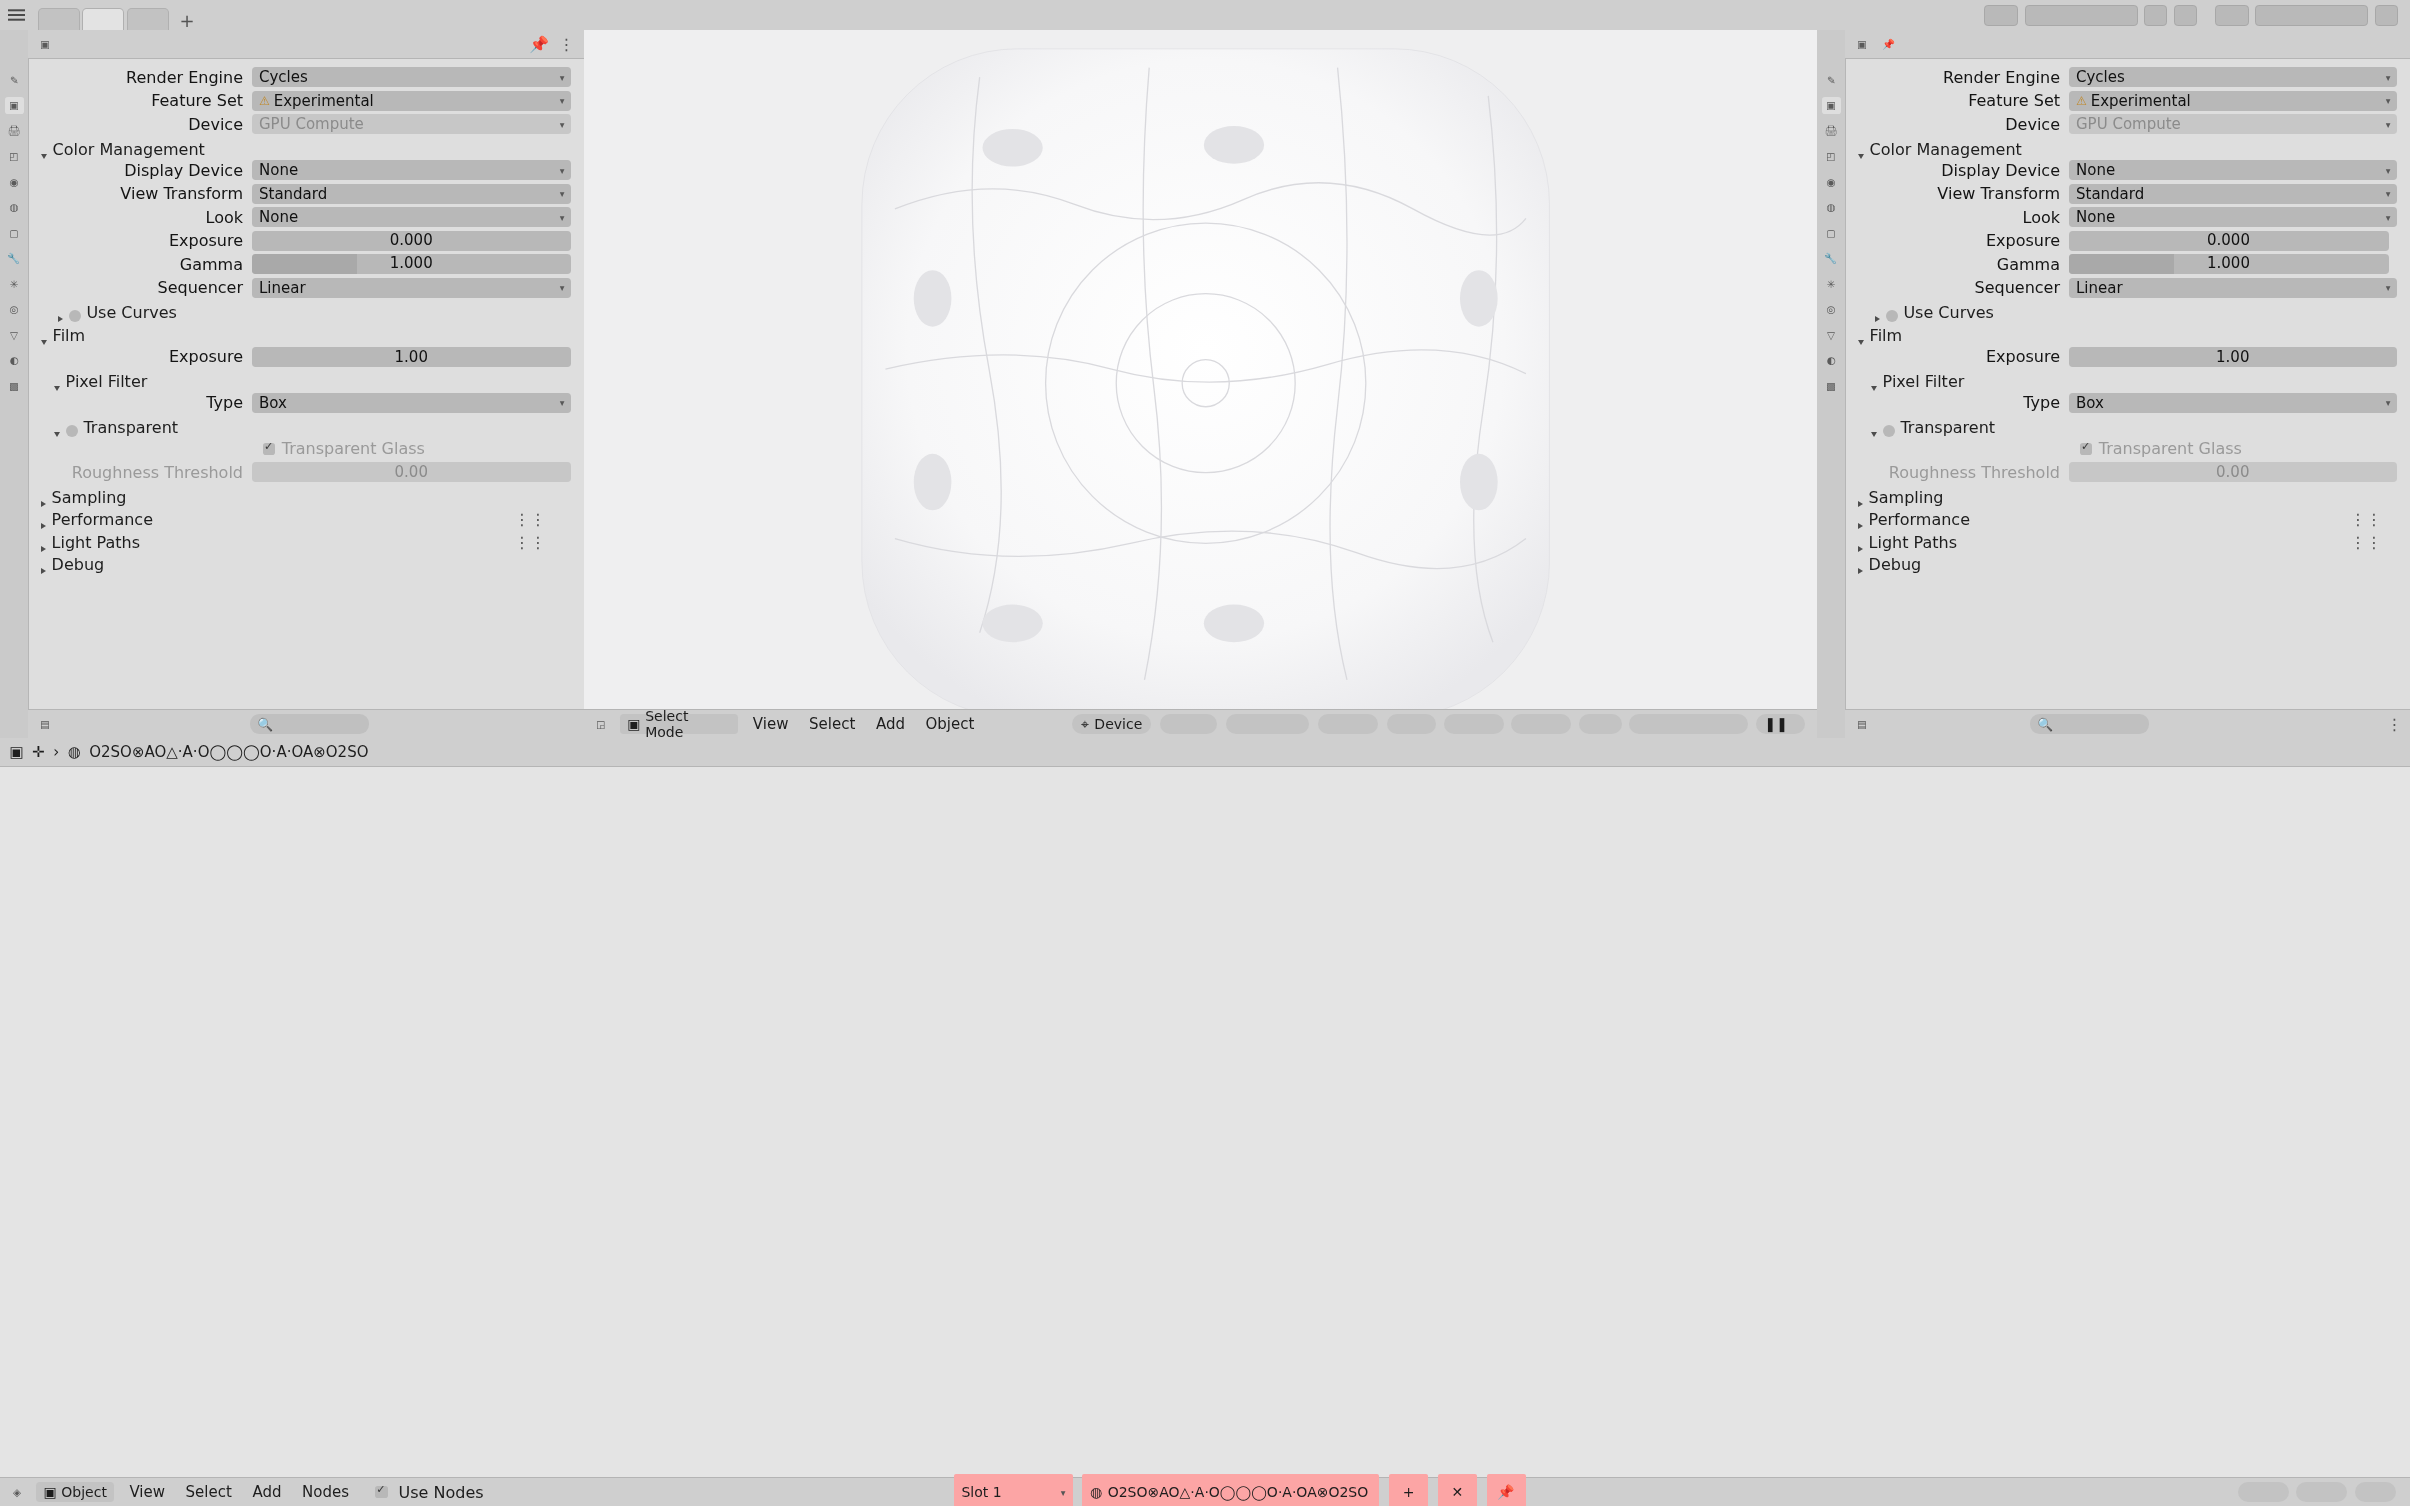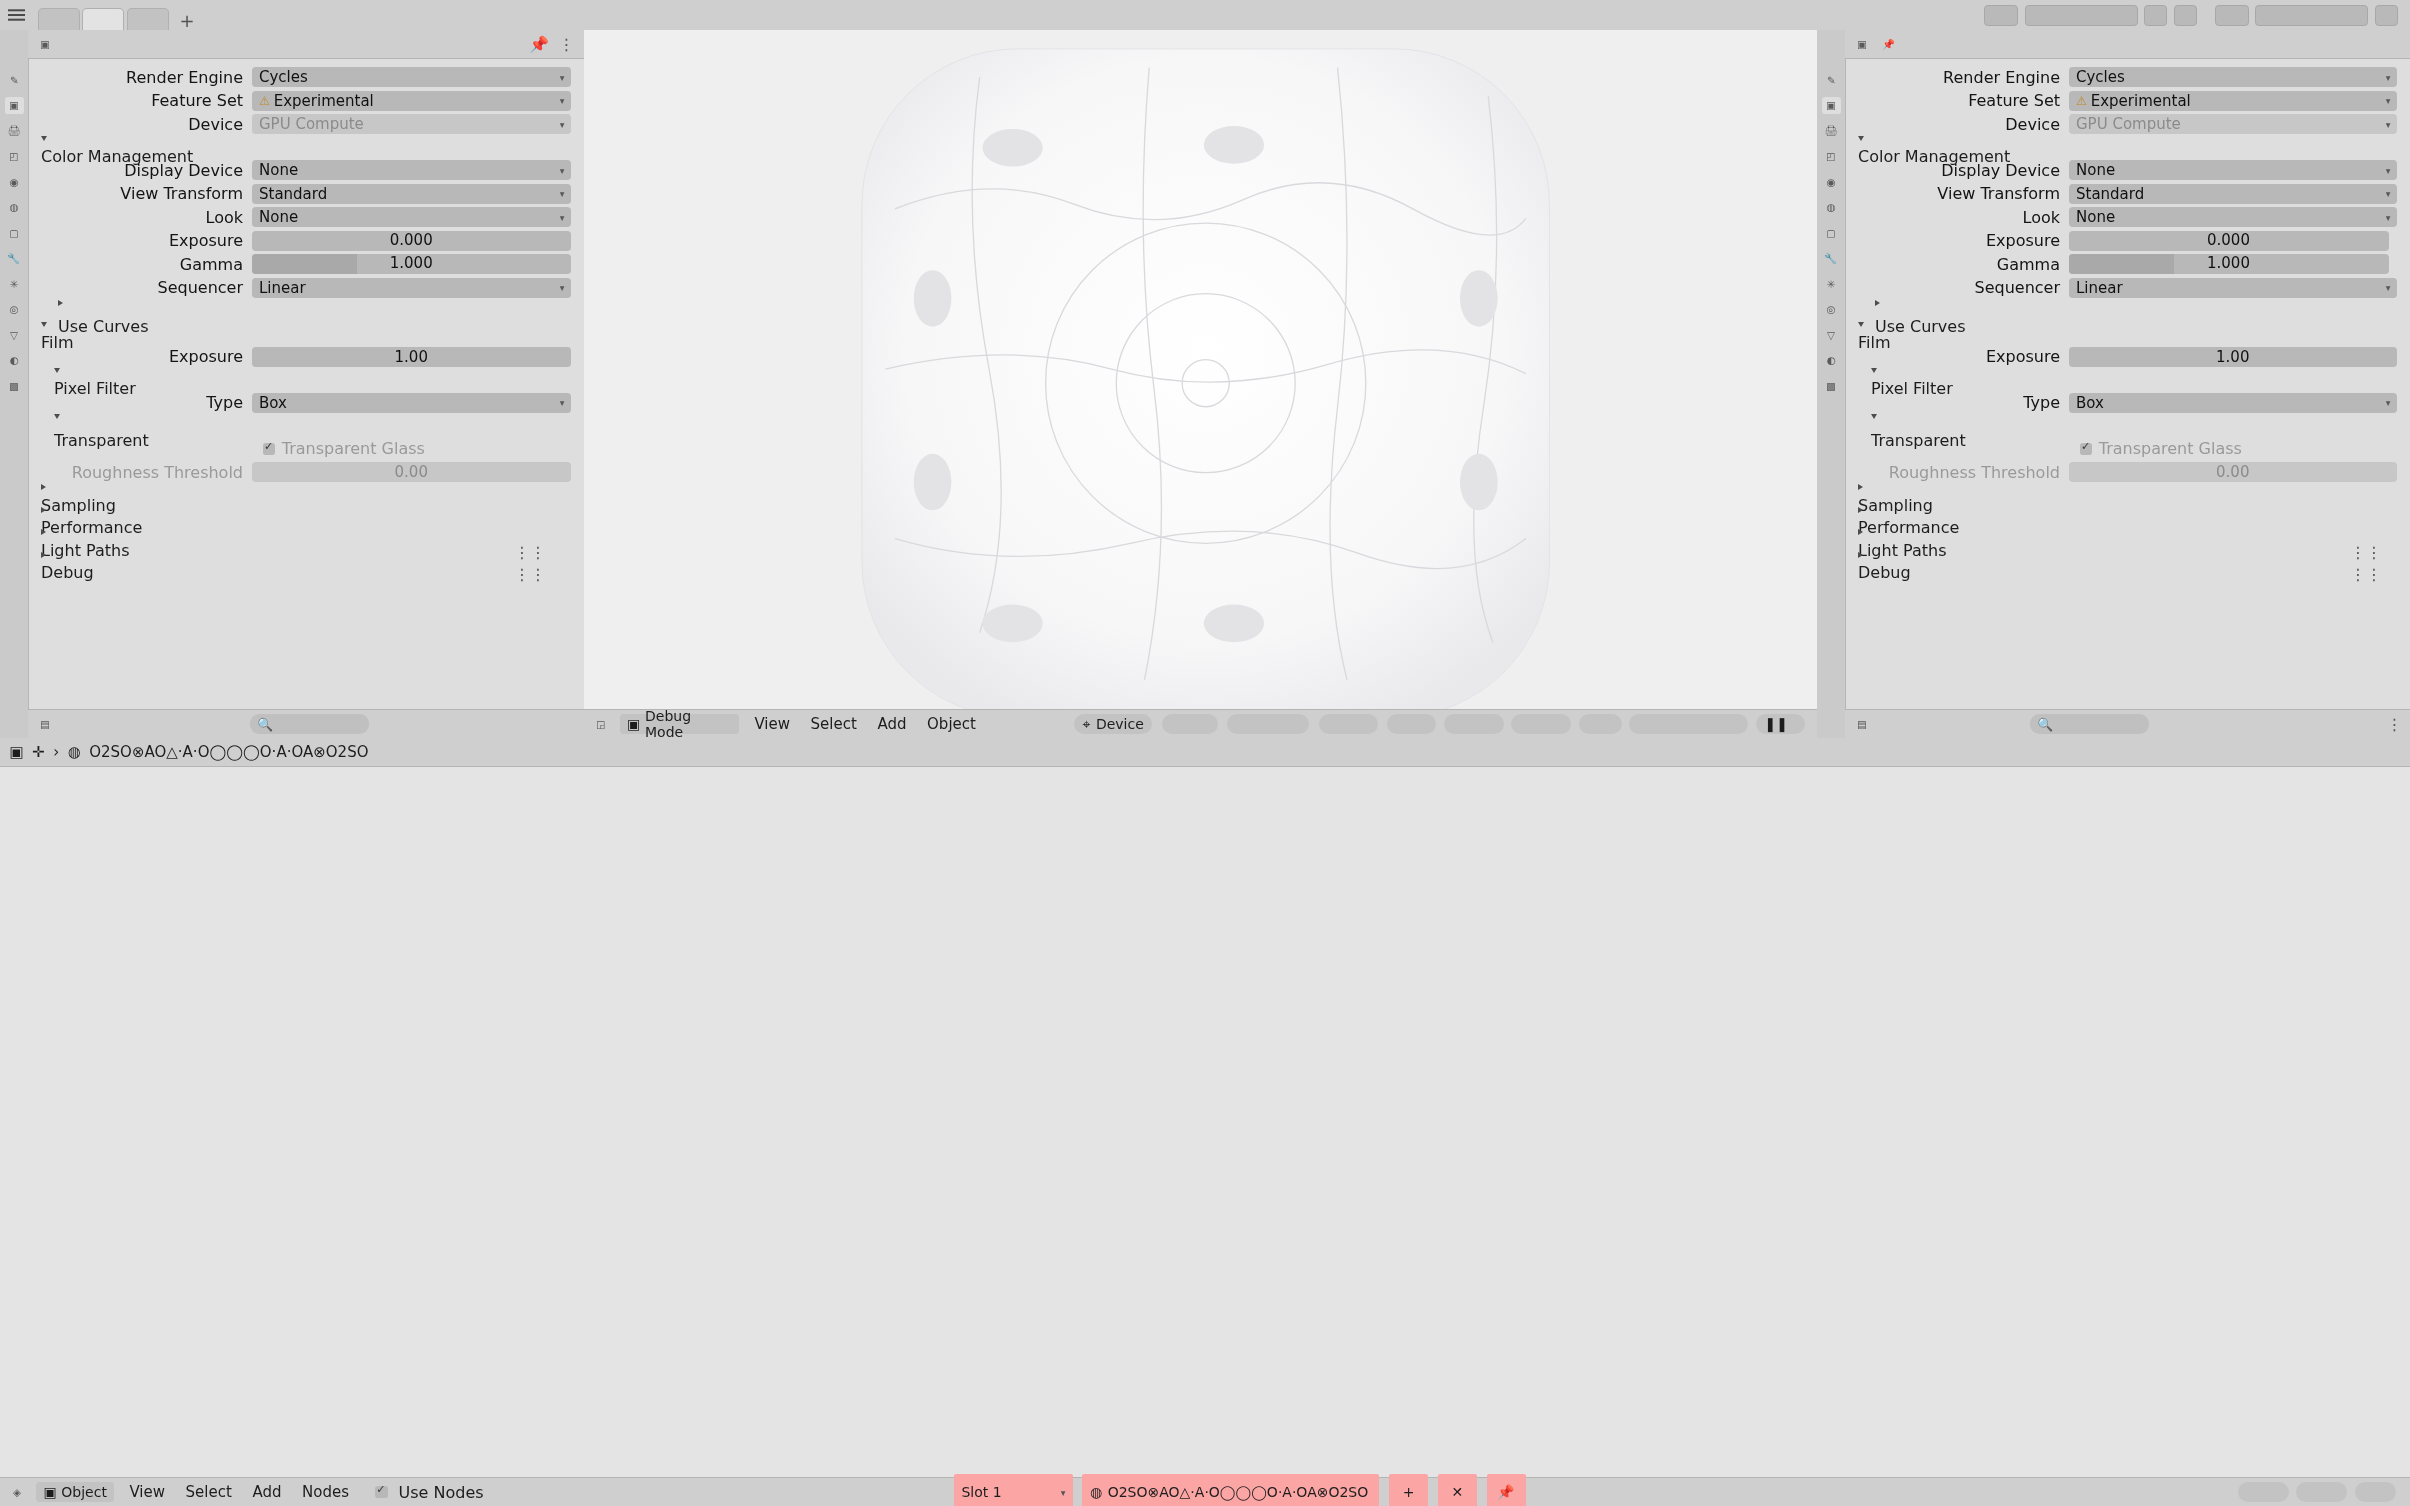--- a/index.html
+++ b/index.html
@@ -61,21 +61,21 @@
   }
   .field.dim { background:#c7c7c7; color:#8b8b8b; }
   .field .caret { position:absolute; right:6.6px; color:#585858; font-size:9.4px; }
   .field.center { justify-content:center; }
   .slider {
     flex:1; height:20px; background:#b8b8b8; border-radius:3.8px; position:relative;
     display:flex; align-items:flex-start; justify-content:center; font-size:15px; color:#111;
   }
   .slider .fill { position:absolute; left:0; top:0; bottom:0; background:#a9a9a9; border-radius:3.8px 0 0 3.8px; }
   .slider span { position:relative; }
-  .sect { display:flex; align-items:flex-start; height:22.6px; gap:5.6px; font-size:16px; padding-left:13px;flex-direction:column; }
+  .sect { display:flex; align-items:flex-end; height:22.6px; gap:5.6px; font-size:16px; padding-left:13px; }
   .tri { width:0; height:0; border-left:5.6px solid #4d4d4d; border-top:3.8px solid transparent; border-bottom:3.8px solid transparent; }
   .tri.open { border-left:3.8px solid transparent; border-right:3.8px solid transparent; border-top:5.6px solid #4d4d4d; border-bottom:none; }
   .chk { width:12.2px; height:12.2px; border-radius:50%; background:#b8b8b8; display:inline-block; }
   .cbox { width:12.2px; height:12.2px; border-radius:2.8px; background:#b8b8b8; display:inline-block; position:relative; }
   .cbox.on:after { content:"✓"; position:absolute; left:0.9px; top:-2.8px; font-size:11.3px; color:#3a3a3a; }
   .warn { color:#c0892a; font-size:12.2px; margin-right:3.8px; }
   .searchfield { height:20px; background:#c0c0c0; border-radius:9.4px; width:104px; display:flex; align-items:center; padding:0 7.5px; color:#6d6d6d; font-size:13px; }
 
   
   .viewport { position:absolute; background:#e9e9e9; overflow:hidden; }
@@ -315,21 +315,21 @@
           <ellipse cx="950" cy="480" rx="20" ry="30"></ellipse>
           <ellipse cx="455" cy="630" rx="32" ry="20"></ellipse>
           <ellipse cx="690" cy="630" rx="32" ry="20"></ellipse>
         </g>
       </svg>
     </div>
     <div class="ed-footer">
       <div class="ptab">◲</div>
       <div class="vp-footer-btn">
         <span>▣</span>
-        <span>Debug Mode</span>
+        <span>Select Mode</span>
       </div>
       <div class="vp-menu">View</div>
       <div class="vp-menu">Select</div>
       <div class="vp-menu">Add</div>
       <div class="vp-menu">Object</div>
       <div style="margin-left:83px" class="pill">
         <span>⌖</span>
         <span>Device</span>
       </div>
       <div class="pill" style="width:40px"></div>

